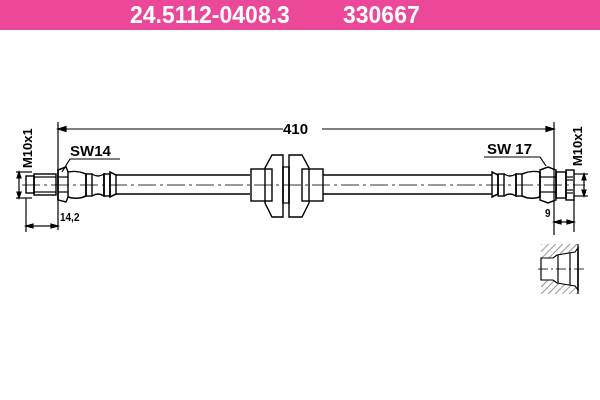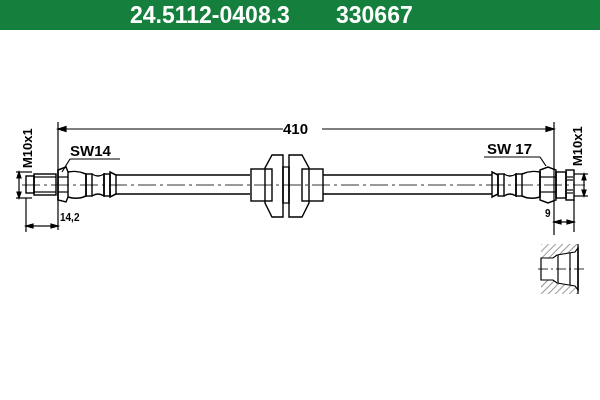--- a/index.html
+++ b/index.html
@@ -1,19 +1,19 @@
 <!DOCTYPE html>
 <html><head>
 <meta charset="utf-8">
 <style>
   html,body{margin:0;padding:0;background:#fff;}
   body{width:600px;height:400px;position:relative;overflow:hidden;font-family:"Liberation Sans",sans-serif;}
-  .header{position:absolute;left:0;top:0;width:600px;height:30px;background:#15803d;color:#fff;font-weight:bold;font-size:23px;line-height:30px;}
+  .header{position:absolute;left:0;top:0;width:600px;height:30px;background:#ec4899;color:#fff;font-weight:bold;font-size:23px;line-height:30px;}
   .header .pn{position:absolute;left:130px;top:0;}
-  .header .ref{position:absolute;left:336px;top:0;}
+  .header .ref{position:absolute;left:343px;top:0;}
   svg{position:absolute;left:0;top:0;}
   .lbl{font-family:"Liberation Sans",sans-serif;font-weight:bold;fill:#000;}
 </style>
 </head>
 <body>
 
 <div class="header">
   <span class="pn">24.5112-0408.3</span>
   <span class="ref">330667</span>
 </div>

